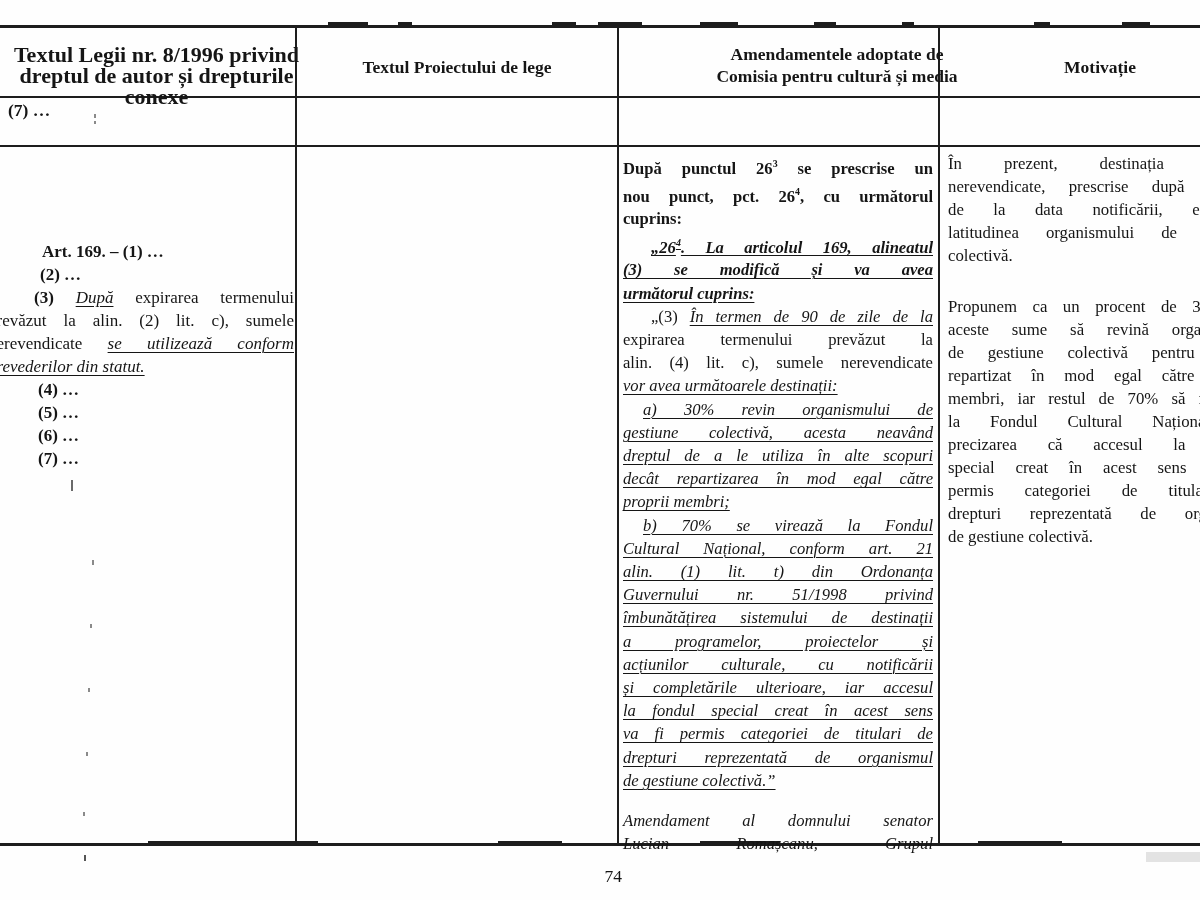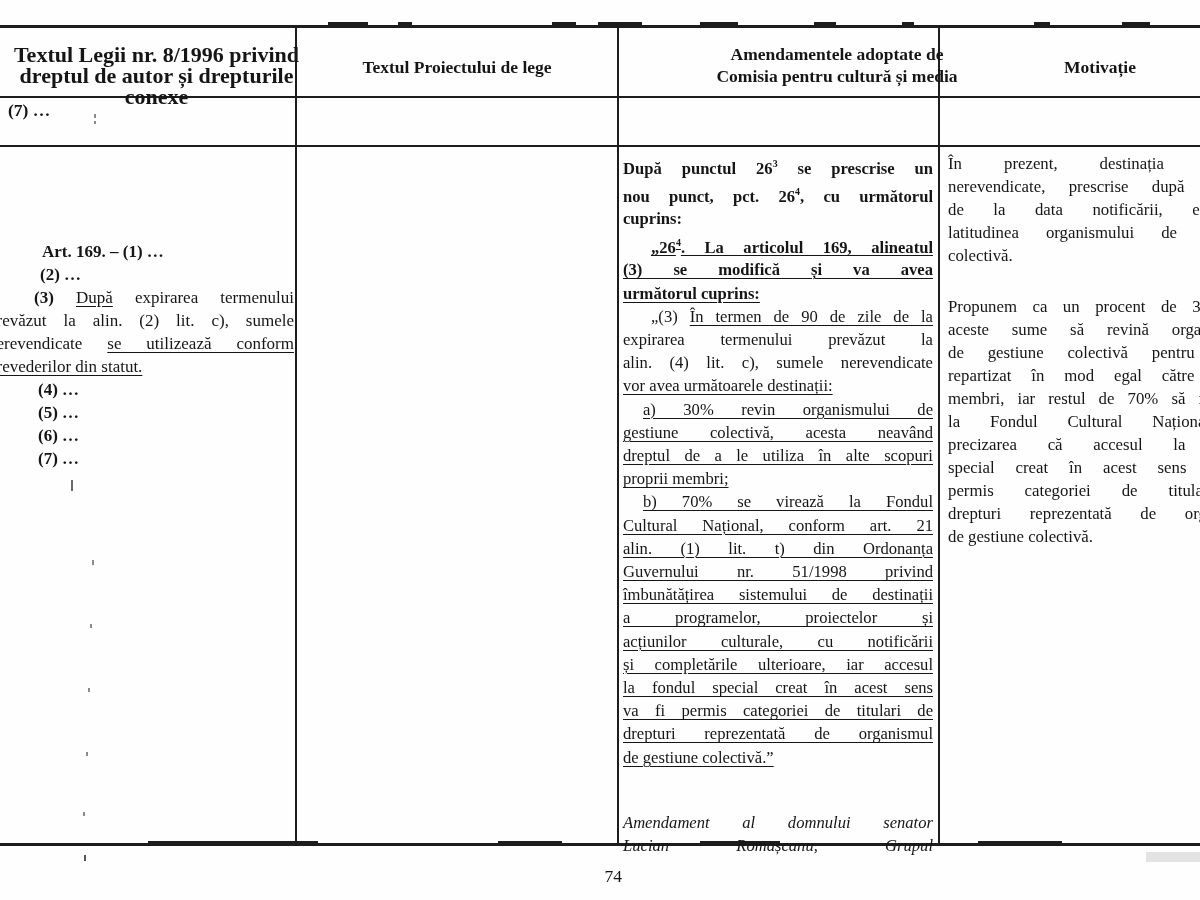--- a/index.html
+++ b/index.html
@@ -34,26 +34,26 @@
   #s4{left:92px;top:560px;height:5px;} #s5{left:90px;top:624px;height:4px;}
   #s6{left:88px;top:688px;height:4px;} #s7{left:86px;top:752px;height:4px;}
   #s8{left:83px;top:812px;height:4px;} #s9{left:84px;top:855px;height:6px;background:#555;}
   #smudge{position:absolute;left:1146px;top:852px;width:54px;height:10px;background:#e3e3e3;}
   
   .blk{position:absolute;}
   .tl{white-space:nowrap;text-align:justify;text-align-last:justify;text-justify:inter-word;}
   .tl.L{text-align-last:left;}
   .tl.C{text-align-last:center;}
   .b{font-weight:bold;}
-  .u{text-decoration:underline;text-decoration-thickness:1.4px;text-underline-offset:2.5px;}
+  .u{text-decoration:underline;text-decoration-thickness:1.4px;text-underline-offset:2.5px;font-style:italic;}
   .i{font-style:italic;}
   .s{font-size:0.60em;vertical-align:super;}
   .p8{padding-left:8px;} .p20{padding-left:20px;} .p28{padding-left:28px;}
   .p46{padding-left:46px;} .p50{padding-left:50px;} .p52{padding-left:52px;} .p54{padding-left:54px;}
-  .g24{margin-top:42px;} .g28{margin-top:28px;}
+  .g24{margin-top:17px;} .g28{margin-top:28px;}
   #hdr1{left:0;top:44px;width:313px;font-size:22px;line-height:21px;}
   #hdr2{left:297px;top:57px;width:320px;font-size:17.5px;line-height:21px;}
   #hdr3{left:619px;top:43px;width:358px;font-size:17.5px;line-height:22px;margin-left:39px;}
   #hdr4{left:939px;top:57px;width:322px;font-size:17.5px;line-height:21px;}
   #row1c1{left:0;top:99px;width:300px;font-size:17.5px;line-height:22px;}
   #c1{left:-12px;top:240px;width:306px;font-size:17px;line-height:23px;}
   #c3{left:623px;top:152px;width:310px;font-size:16.6px;line-height:23.2px;}
   #c4{left:948px;top:152px;width:312px;font-size:16.8px;line-height:23px;}
   #pagenum{left:560px;top:866px;width:62px;font-size:17.5px;text-align:right;}
 </style>
@@ -133,20 +133,21 @@
       <div class="tl p28"><span class="b u">„26</span><span class="b u s">4</span><span class="b u">. La articolul 169, alineatul</span></div>
       <div class="tl"><span class="b u">(3) se modifică și va avea</span></div>
       <div class="tl L"><span class="b u">următorul cuprins:</span></div>
       <div class="tl p28"><span>„(3) </span><span class="u">În termen de 90 de zile de la</span></div>
       <div class="tl"><span>expirarea termenului prevăzut la</span></div>
       <div class="tl"><span>alin. (4) lit. c), sumele nerevendicate</span></div>
       <div class="tl L"><span class="u">vor avea următoarele destinații:</span></div>
       <div class="tl p20"><span class="u">a) 30% revin organismului de</span></div>
       <div class="tl"><span class="u">gestiune colectivă, acesta neavând</span></div>
       <div class="tl"><span class="u">dreptul de a le utiliza în alte scopuri</span></div>
+      <div class="tl"><span class="u">decât repartizarea în mod egal către</span></div>
       <div class="tl L"><span class="u">proprii membri;</span></div>
       <div class="tl p20"><span class="u">b) 70% se virează la Fondul</span></div>
       <div class="tl"><span class="u">Cultural Național, conform art. 21</span></div>
       <div class="tl"><span class="u">alin. (1) lit. t) din Ordonanța</span></div>
       <div class="tl"><span class="u">Guvernului nr. 51/1998 privind</span></div>
       <div class="tl"><span class="u">îmbunătățirea sistemului de destinații</span></div>
       <div class="tl"><span class="u">a programelor, proiectelor și</span></div>
       <div class="tl"><span class="u">acțiunilor culturale, cu notificării</span></div>
       <div class="tl"><span class="u">și completările ulterioare, iar accesul</span></div>
       <div class="tl"><span class="u">la fondul special creat în acest sens</span></div>

